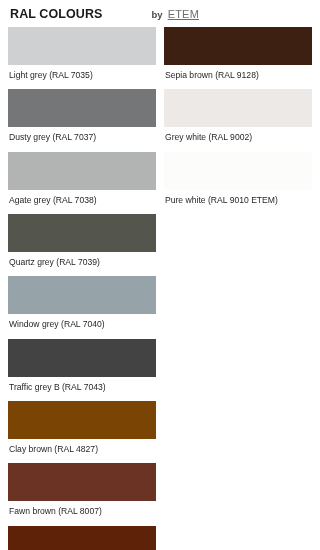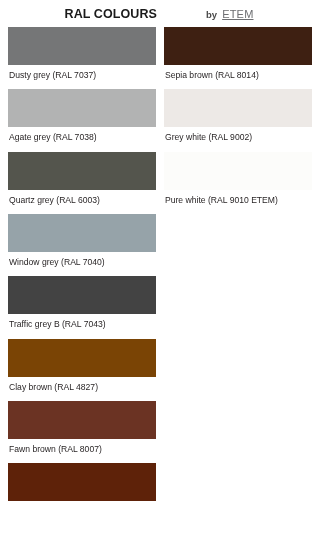--- a/index.html
+++ b/index.html
@@ -21,21 +21,20 @@
     box-sizing: border-box;
     padding: 0 8px;
   }
   
   .header {
     padding: 7px 0 6px 2px;
     display: flex;
     align-items: baseline;
     gap: 5px;
     white-space: nowrap;
-    justify-content: center;
   }
   .header-title {
     font-size: 12.5px;
     font-weight: bold;
     letter-spacing: 0.1px;
     color: #1a1a1a;
   }
   .header-by {
     font-size: 9.5px;
     font-weight: bold;
@@ -82,30 +81,34 @@
 
   <div class="header">
     <span class="header-title">RAL COLOURS</span>
     <span class="header-by">by</span>
     <span class="header-brand">ETEM</span>
   </div>
 
   <div class="columns">
     <div class="column" id="col-left">
         <div class="swatch-cell">
+          <div class="swatch-chip" style="background: rgb(207, 208, 209);"></div>
+          <div class="swatch-label">Light grey (RAL 7035)</div>
+        </div>
+        <div class="swatch-cell">
           <div class="swatch-chip" style="background: rgb(117, 118, 119);"></div>
           <div class="swatch-label">Dusty grey (RAL 7037)</div>
         </div>
         <div class="swatch-cell">
           <div class="swatch-chip" style="background: rgb(178, 179, 179);"></div>
           <div class="swatch-label">Agate grey (RAL 7038)</div>
         </div>
         <div class="swatch-cell">
           <div class="swatch-chip" style="background: rgb(84, 85, 77);"></div>
-          <div class="swatch-label">Quartz grey (RAL 6003)</div>
+          <div class="swatch-label">Quartz grey (RAL 7039)</div>
         </div>
         <div class="swatch-cell">
           <div class="swatch-chip" style="background: rgb(150, 163, 169);"></div>
           <div class="swatch-label">Window grey (RAL 7040)</div>
         </div>
         <div class="swatch-cell">
           <div class="swatch-chip" style="background: rgb(67, 67, 67);"></div>
           <div class="swatch-label">Traffic grey B (RAL 7043)</div>
         </div>
         <div class="swatch-cell">
@@ -116,21 +119,21 @@
           <div class="swatch-chip" style="background: rgb(107, 51, 35);"></div>
           <div class="swatch-label">Fawn brown (RAL 8007)</div>
         </div>
         <div class="swatch-cell">
           <div class="swatch-chip" style="background: rgb(94, 34, 9);"></div>
         </div>
       </div>
     <div class="column" id="col-right">
         <div class="swatch-cell">
           <div class="swatch-chip" style="background: rgb(62, 32, 18);"></div>
-          <div class="swatch-label">Sepia brown (RAL 8014)</div>
+          <div class="swatch-label">Sepia brown (RAL 9128)</div>
         </div>
         <div class="swatch-cell">
           <div class="swatch-chip" style="background: rgb(237, 233, 230);"></div>
           <div class="swatch-label">Grey white (RAL 9002)</div>
         </div>
         <div class="swatch-cell">
           <div class="swatch-chip" style="background: rgb(252, 252, 250);"></div>
           <div class="swatch-label">Pure white (RAL 9010 ETEM)</div>
         </div>
       </div>

